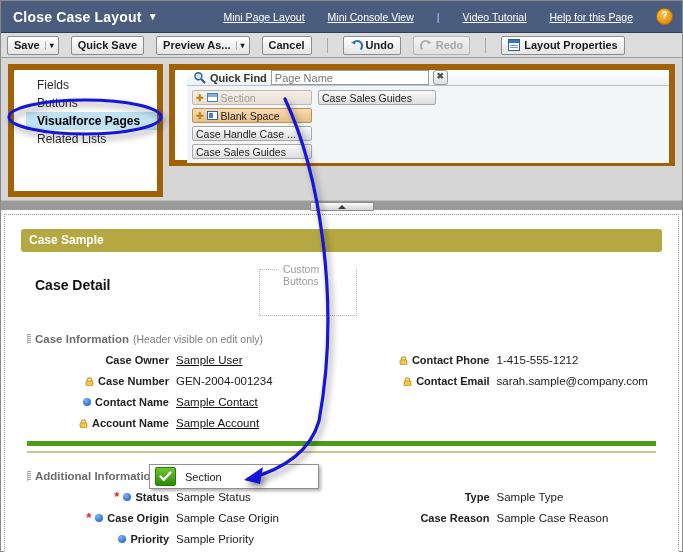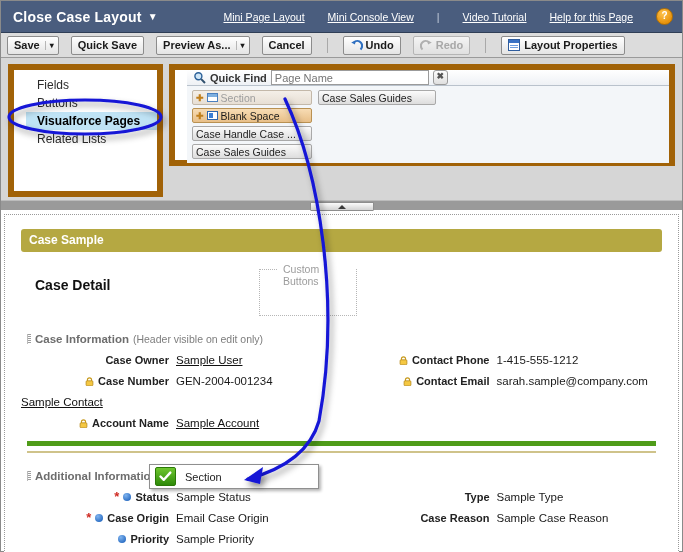--- a/index.html
+++ b/index.html
@@ -374,20 +374,24 @@
                     <path d="M2.4 4V3a2.1 2.1 0 0 1 4.2 0v1" fill="none" stroke="#c79a1e" stroke-width="1.1"></path>
                     <rect x="1.1" y="3.8" width="6.8" height="5" rx="1" fill="#f5c842" stroke="#b8891a" stroke-width=".8"></rect>
                   </svg>
               </span>
               <span>Case Number</span>
             </div>
             <div class="fval">GEN-2004-001234</div>
           </div>
 
           <div class="frow">
+            <div class="flabel">
+              <span class="dot"></span>
+              <span>Contact Name</span>
+            </div>
             <div class="fval link">Sample Contact</div>
           </div>
 
           <div class="frow">
             <div class="flabel">
               <span class="lock">
                 <svg width="9" height="9" viewBox="0 0 9 9">
                     <path d="M2.4 4V3a2.1 2.1 0 0 1 4.2 0v1" fill="none" stroke="#c79a1e" stroke-width="1.1"></path>
                     <rect x="1.1" y="3.8" width="6.8" height="5" rx="1" fill="#f5c842" stroke="#b8891a" stroke-width=".8"></rect>
                   </svg>
@@ -443,21 +447,21 @@
               <span>Status</span>
             </div>
             <div class="fval">Sample Status</div>
           </div>
           <div class="frow">
             <div class="flabel">
               <span class="req">*</span>
               <span class="dot"></span>
               <span>Case Origin</span>
             </div>
-            <div class="fval">Email Case Origin</div>
+            <div class="fval">Sample Case Origin</div>
           </div>
           <div class="frow">
             <div class="flabel">
               <span class="dot"></span>
               <span>Priority</span>
             </div>
             <div class="fval">Sample Priority</div>
           </div>
         </div>
 

